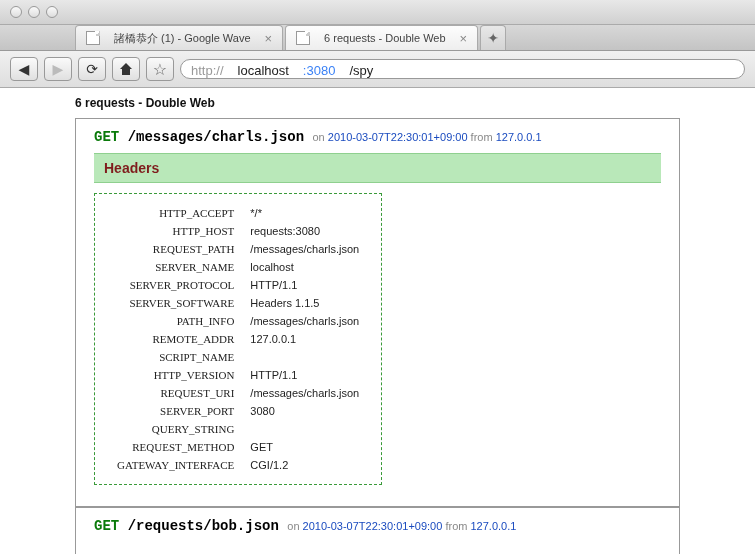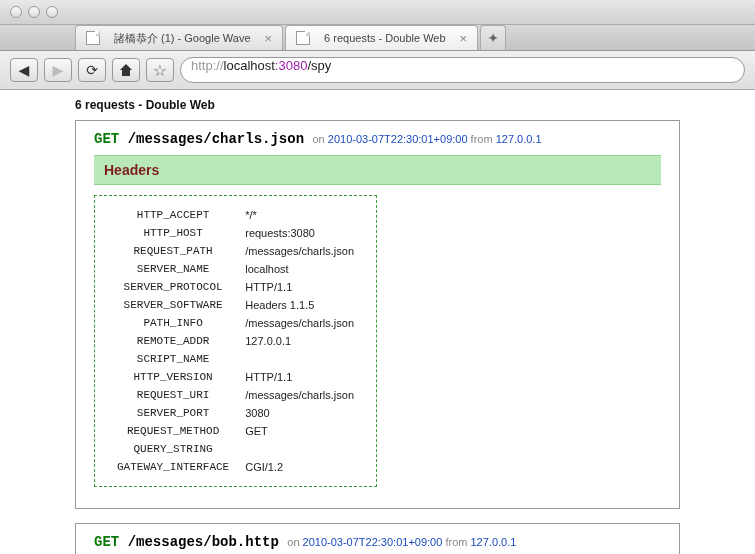--- a/index.html
+++ b/index.html
@@ -12,43 +12,43 @@
     .tab { display: flex; align-items: center; gap: 14px; padding: 4px 10px; background: linear-gradient(#f5f5f5, #e0e0e0); border: 1px solid #aaa; border-bottom: none; border-radius: 4px 4px 0 0; margin-right: 2px; font-size: 11px; color: #444; min-width: 180px; }
     .tab.active { background: linear-gradient(#fdfdfd, #eee); }
     .tab .page-icon { width: 14px; height: 14px; border: 1px solid #999; background: #fff; position: relative; }
     .tab .page-icon::after { content: ''; position: absolute; top: -1px; right: -1px; width: 5px; height: 5px; background: linear-gradient(135deg, #fff 50%, #ccc 50%); }
     .tab .close { margin-left: auto; font-size: 13px; color: #888; cursor: pointer; }
     .newtab { display: flex; align-items: center; justify-content: center; width: 26px; background: linear-gradient(#e8e8e8, #d4d4d4); border: 1px solid #aaa; border-bottom: none; border-radius: 4px 4px 0 0; font-size: 14px; color: #666; }
     
     .toolbar { display: flex; align-items: center; gap: 6px; padding: 6px 10px; background: linear-gradient(#f0f0f0, #dedede); border-bottom: 1px solid #aaa; }
     .tool-btn { width: 28px; height: 24px; display: flex; align-items: center; justify-content: center; background: linear-gradient(#fafafa, #e0e0e0); border: 1px solid #999; border-radius: 4px; font-size: 14px; color: #333; }
     .tool-btn.disabled { color: #bbb; }
-    .url-bar { flex: 1; display: flex; align-items: flex-start; height: 26px; background: #fff; border: 1px solid #999; border-radius: 13px; padding: 0 10px; font-size: 13px; }
+    .url-bar { flex: 1; display: flex; align-items: flex-end; height: 20px; background: #fff; border: 1px solid #999; border-radius: 13px; padding: 0 10px; font-size: 13px; gap: 14px; }
     .url-proto { color: #999; }
     .url-host { color: #222; }
-    .url-port { color: #a21caf; }
+    .url-port { color: #3b82f6; }
     .url-path { color: #222; }
     
     .content { padding: 8px 75px 0 75px; }
     .page-heading { font-size: 12px; font-weight: bold; margin-bottom: 8px; color: #111; }
     
-    .request-box { border: 1px solid #999; padding: 10px 18px 18px 18px; margin-bottom: 14px; }
+    .request-box { border: 1px solid #999; padding: 10px 18px 18px 18px; }
     .req-line { font-family: Monaco, "Courier New", monospace; font-size: 14px; margin-bottom: 8px; }
     .method { color: #0a7a0a; font-weight: bold; }
     .path { color: #000; font-weight: bold; }
     .meta { font-family: "Lucida Grande", Arial, sans-serif; font-size: 11px; }
     .meta .label { color: #888; }
     .meta .link { color: #1a4bbf; cursor: pointer; }
     
     .section-header { background: #b9e8b9; padding: 6px 10px; font-size: 14px; font-weight: bold; color: #7f1d1d; margin-bottom: 10px; border-top: 1px solid #8fd08f; border-bottom: 1px solid #8fd08f; }
     
     .headers-table { border: 1px dashed #3a9a3a; padding: 10px 14px; display: inline-block; }
     .headers-table table { border-collapse: collapse; }
     .headers-table td { padding: 3px 8px; font-size: 11px; color: #222; vertical-align: top; }
-    .headers-table td.key { text-align: center; font-family: Liberation Mono, monospace; }
+    .headers-table td.key { text-align: right; font-family: Liberation Serif, serif; }
     .headers-table td.val { text-align: left; font-family: Arial, sans-serif; }
     
     .home-icon { display: inline-block; width: 14px; height: 12px; position: relative; }
     .home-icon::before { content: ''; position: absolute; top: 0; left: 1px; width: 0; height: 0; border-left: 6px solid transparent; border-right: 6px solid transparent; border-bottom: 6px solid #333; }
     .home-icon::after { content: ''; position: absolute; bottom: 0; left: 3px; width: 8px; height: 6px; background: #333; }
     .star-icon { font-size: 16px; color: #666; }
   </style>
 </head>
 <body>
 
@@ -150,40 +150,40 @@
             </tr>
         <tr>
               <td class="key">REQUEST_URI</td>
               <td class="val">/messages/charls.json</td>
             </tr>
         <tr>
               <td class="key">SERVER_PORT</td>
               <td class="val">3080</td>
             </tr>
         <tr>
+              <td class="key">QUERY_STRING</td>
+              <td class="val"></td>
+            </tr>
+        <tr>
               <td class="key">REQUEST_METHOD</td>
               <td class="val">GET</td>
-            </tr>
-        <tr>
-              <td class="key">QUERY_STRING</td>
-              <td class="val"></td>
             </tr>
         <tr>
               <td class="key">GATEWAY_INTERFACE</td>
               <td class="val">CGI/1.2</td>
             </tr>
       </tbody>
         </table>
     </div>
   </div>
 
   <div class="request-box">
     <div class="req-line">
       <span class="method">GET</span>
-      <span class="path">/messages/bob.http</span>
+      <span class="path">/requests/bob.json</span>
       <span class="meta">
         <span class="label">on</span>
         <span class="link">2010-03-07T22:30:01+09:00</span>
         <span class="label">from</span>
         <span class="link">127.0.0.1</span>
       </span>
     </div>
 
   </div>
 </div>

